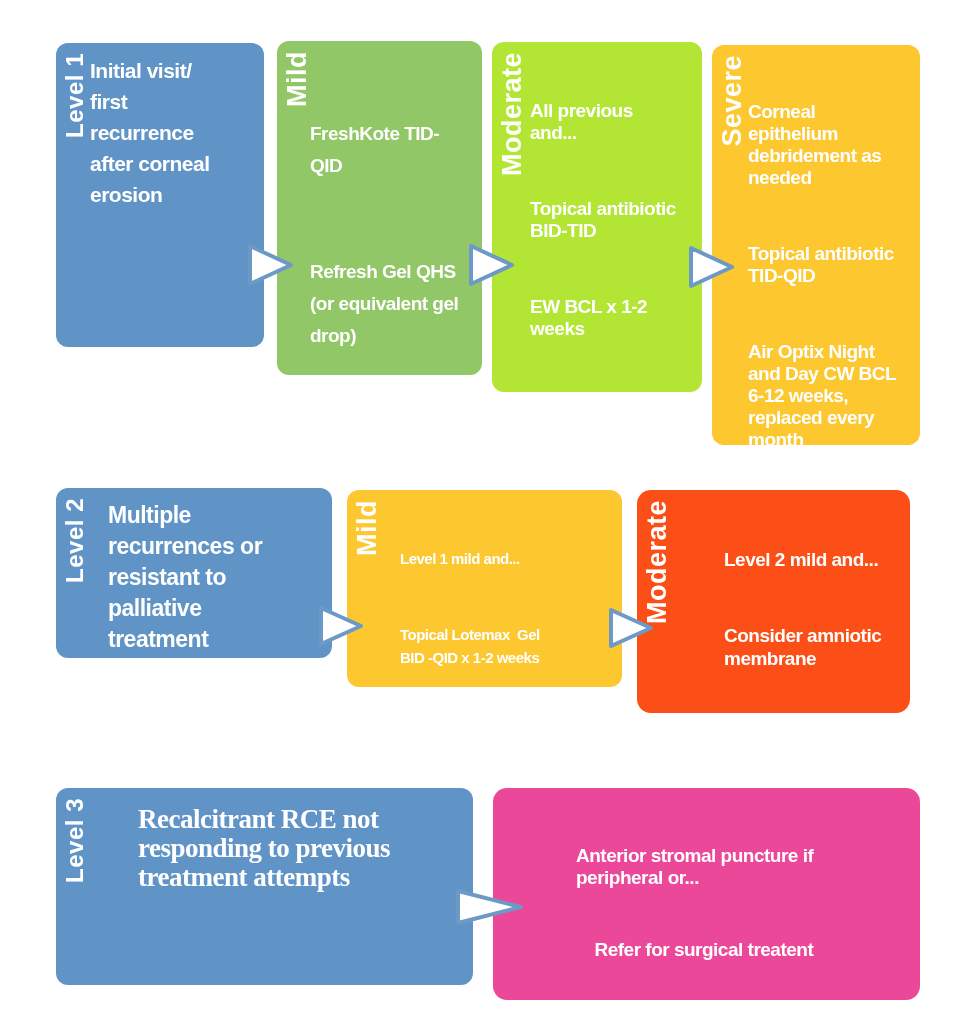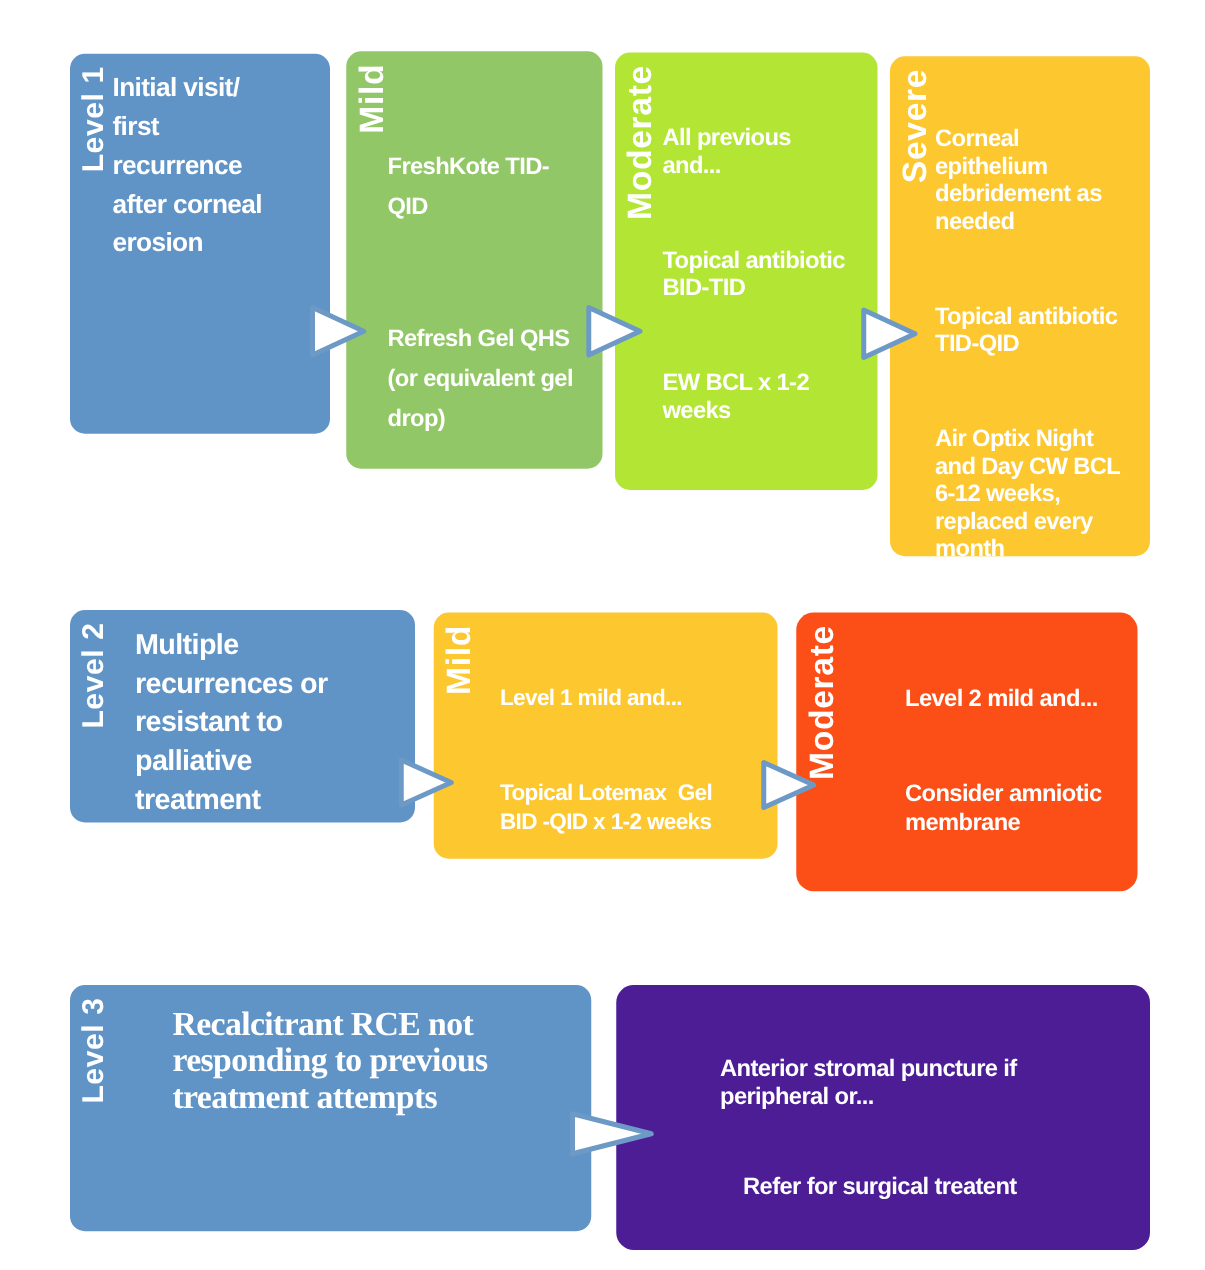--- a/index.html
+++ b/index.html
@@ -6,21 +6,21 @@
   .canvas {
     position:relative; width:964px; height:1016px; background:#ffffff;
     font-family:"Liberation Sans", sans-serif; overflow:hidden;
   }
   .box { position:absolute; border-radius:12px; color:#ffffff; }
   .blue { background:#6094c6; }
   .green { background:#92c767; }
   .chartreuse { background:#b3e634; }
   .yellow { background:#fcc72f; }
   .orange { background:#fb4f17; border-radius:14px; }
-  .red { background:#4c1d95; border-radius:14px; }
+  .red { background:#ec4899; border-radius:14px; }
 
   .vlabel {
     position:absolute; left:5px; top:8px;
     writing-mode:vertical-rl; transform:rotate(180deg);
     font-weight:700; white-space:pre; letter-spacing:0.5px; line-height:1;
     padding:2px;
   }
   .vlabel.lvl   { font-size:24px; }
   .vlabel.stage { font-size:27px; }
 
@@ -39,21 +39,21 @@
   .t-mild1 p + p { margin-top:10px; }
   .t-mild1 p.gap-lg { margin-top:46px; }
   .t-mod1 p + p { margin-top:10px; }
   .t-sev1 p + p { margin-top:10px; }
 
   
   .b-l2   { left:56px;  top:488px; width:276px; height:170px; }
   .b-mild2{ left:347px; top:490px; width:275px; height:197px; }
   .b-mod2 { left:637px; top:490px; width:273px; height:223px; }
   .t-l2   { left:52px;  top:12px;  font-size:23px; line-height:31px; }
-  .t-mild2{ left:53px;  top:11px;  font-size:18px; line-height:23px; }
+  .t-mild2{ left:53px;  top:11px;  font-size:15px; line-height:23px; }
   .t-mod2 { left:55px;  top:12px;  font-size:19px; line-height:23px;margin-left:32px; }
   .t-mild2 p + p { margin-top:7px; }
   .t-mod2 p + p { margin-top:7px; }
 
   
   .b-l3  { left:56px;  top:788px; width:417px; height:197px; }
   .b-red { left:493px; top:788px; width:427px; height:212px; }
   .t-l3  { left:82px;  top:17px;  font-size:27px; line-height:29px;font-family:Liberation Serif, serif; }
   .t-red { left:83px;  top:13px;  font-size:19px; line-height:22px; }
   .t-red p + p { margin-top:6px;text-align:right; }

